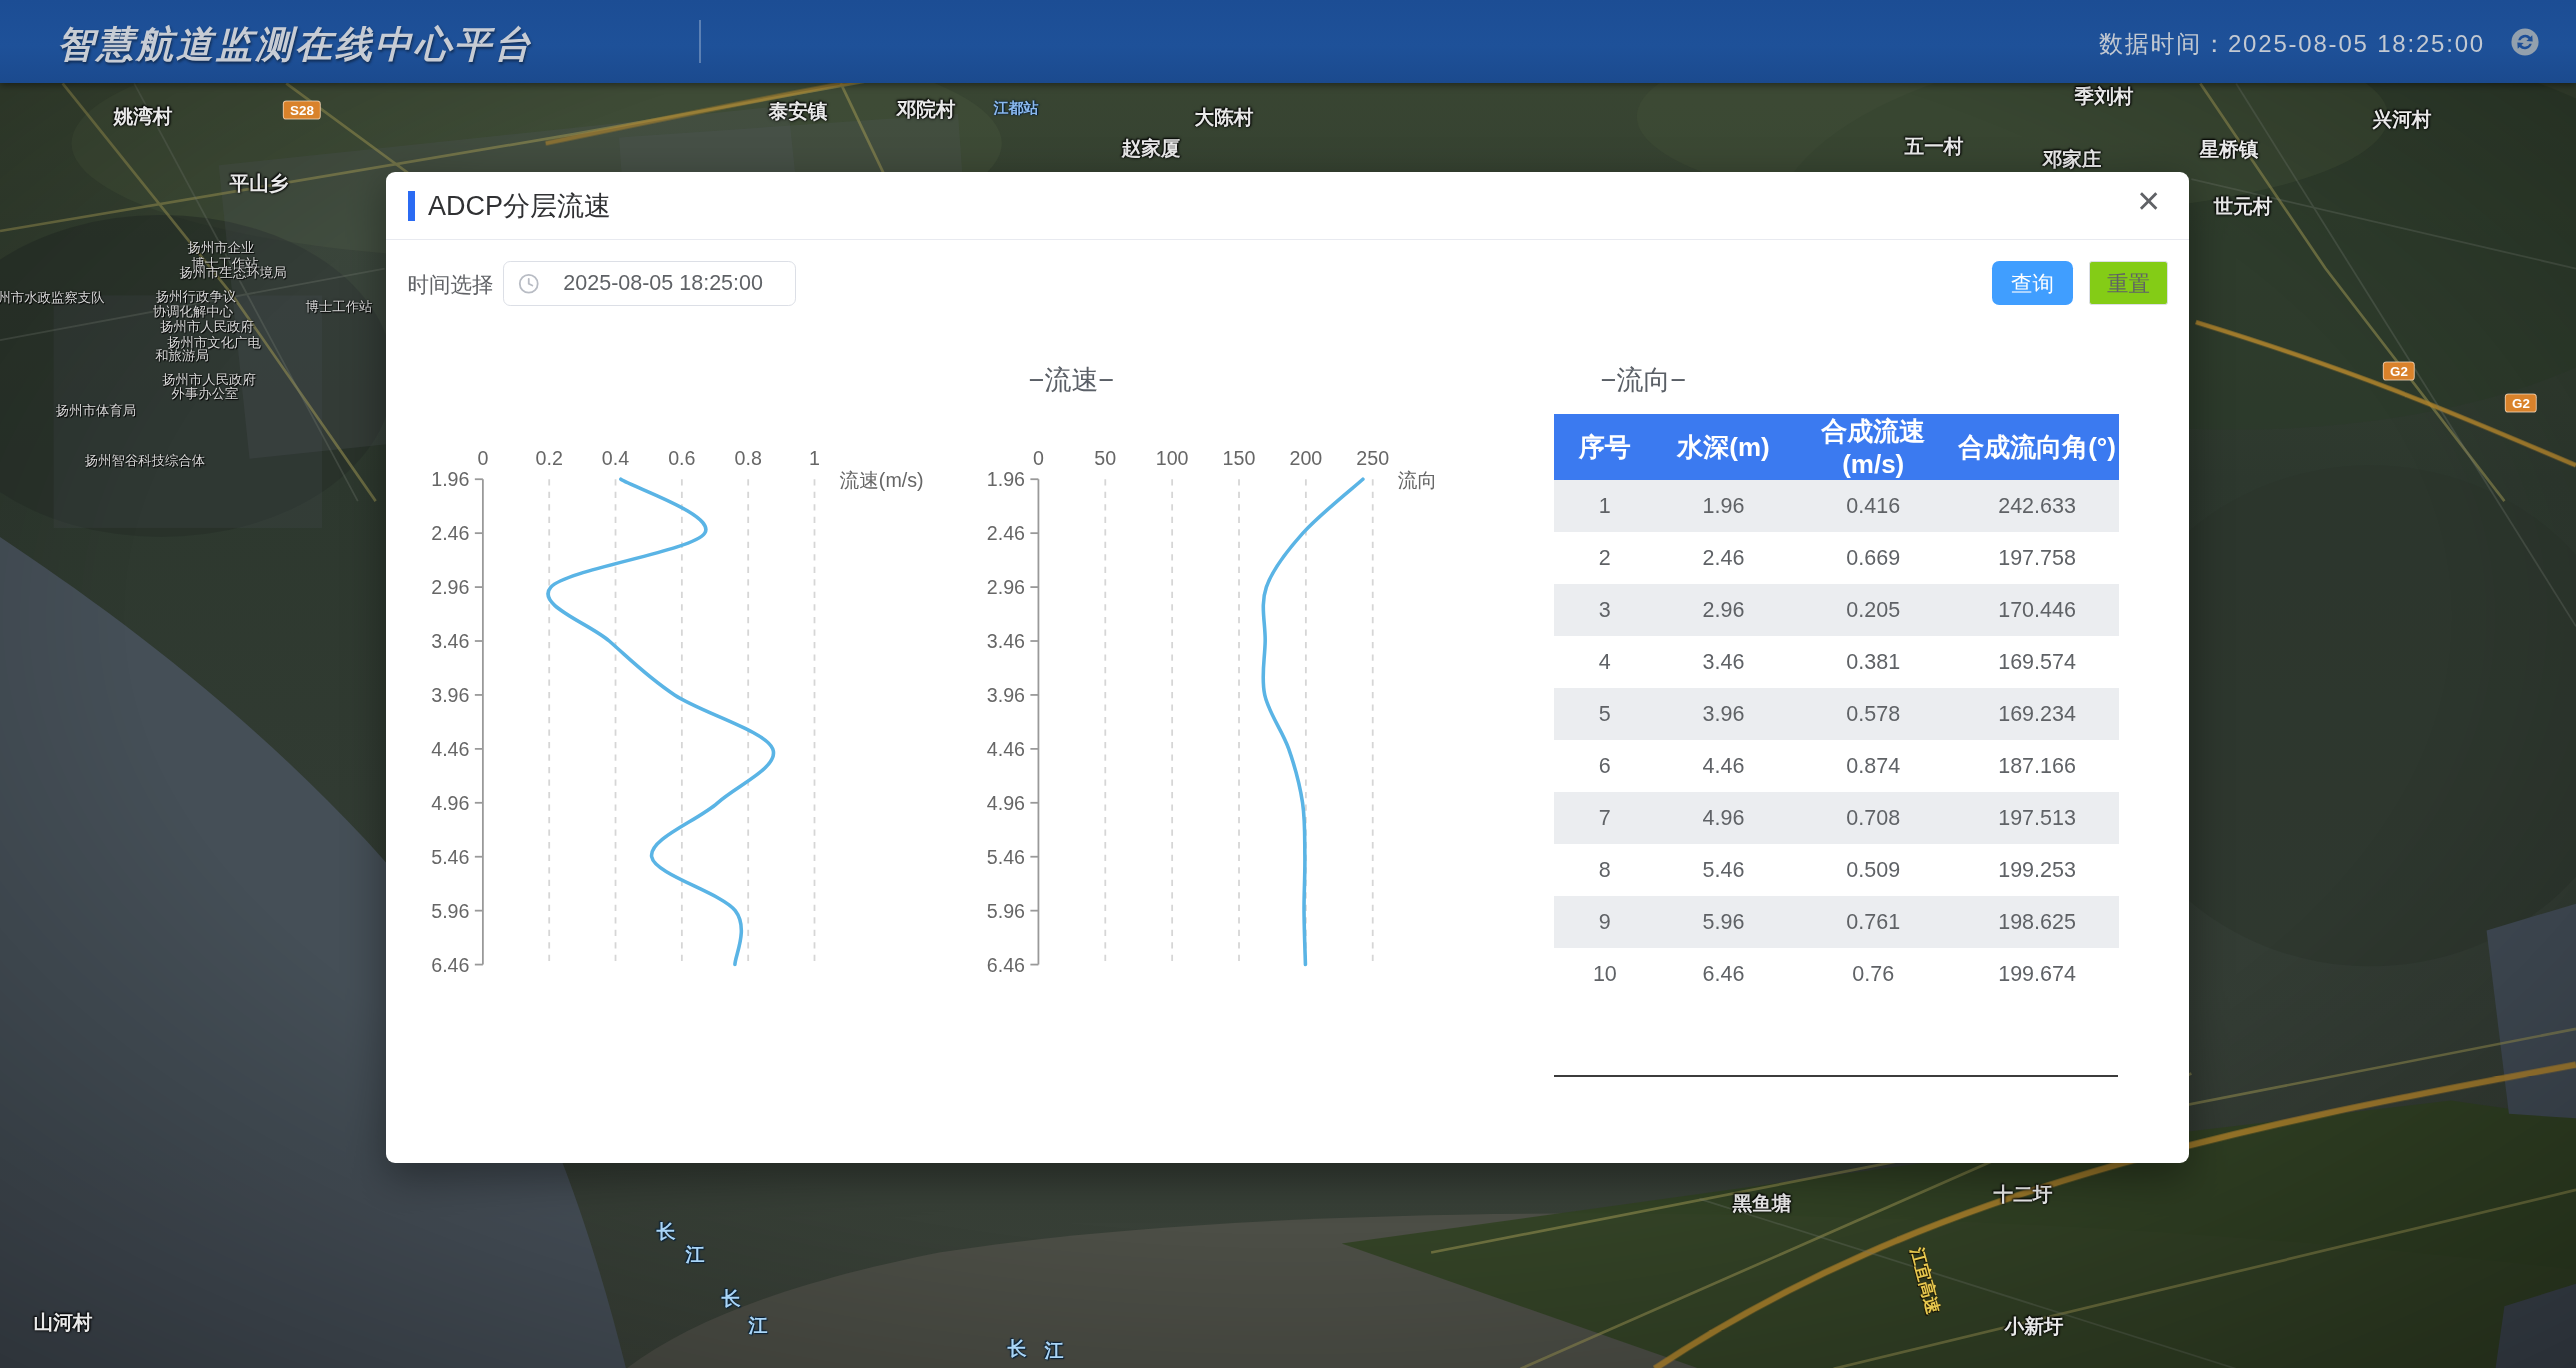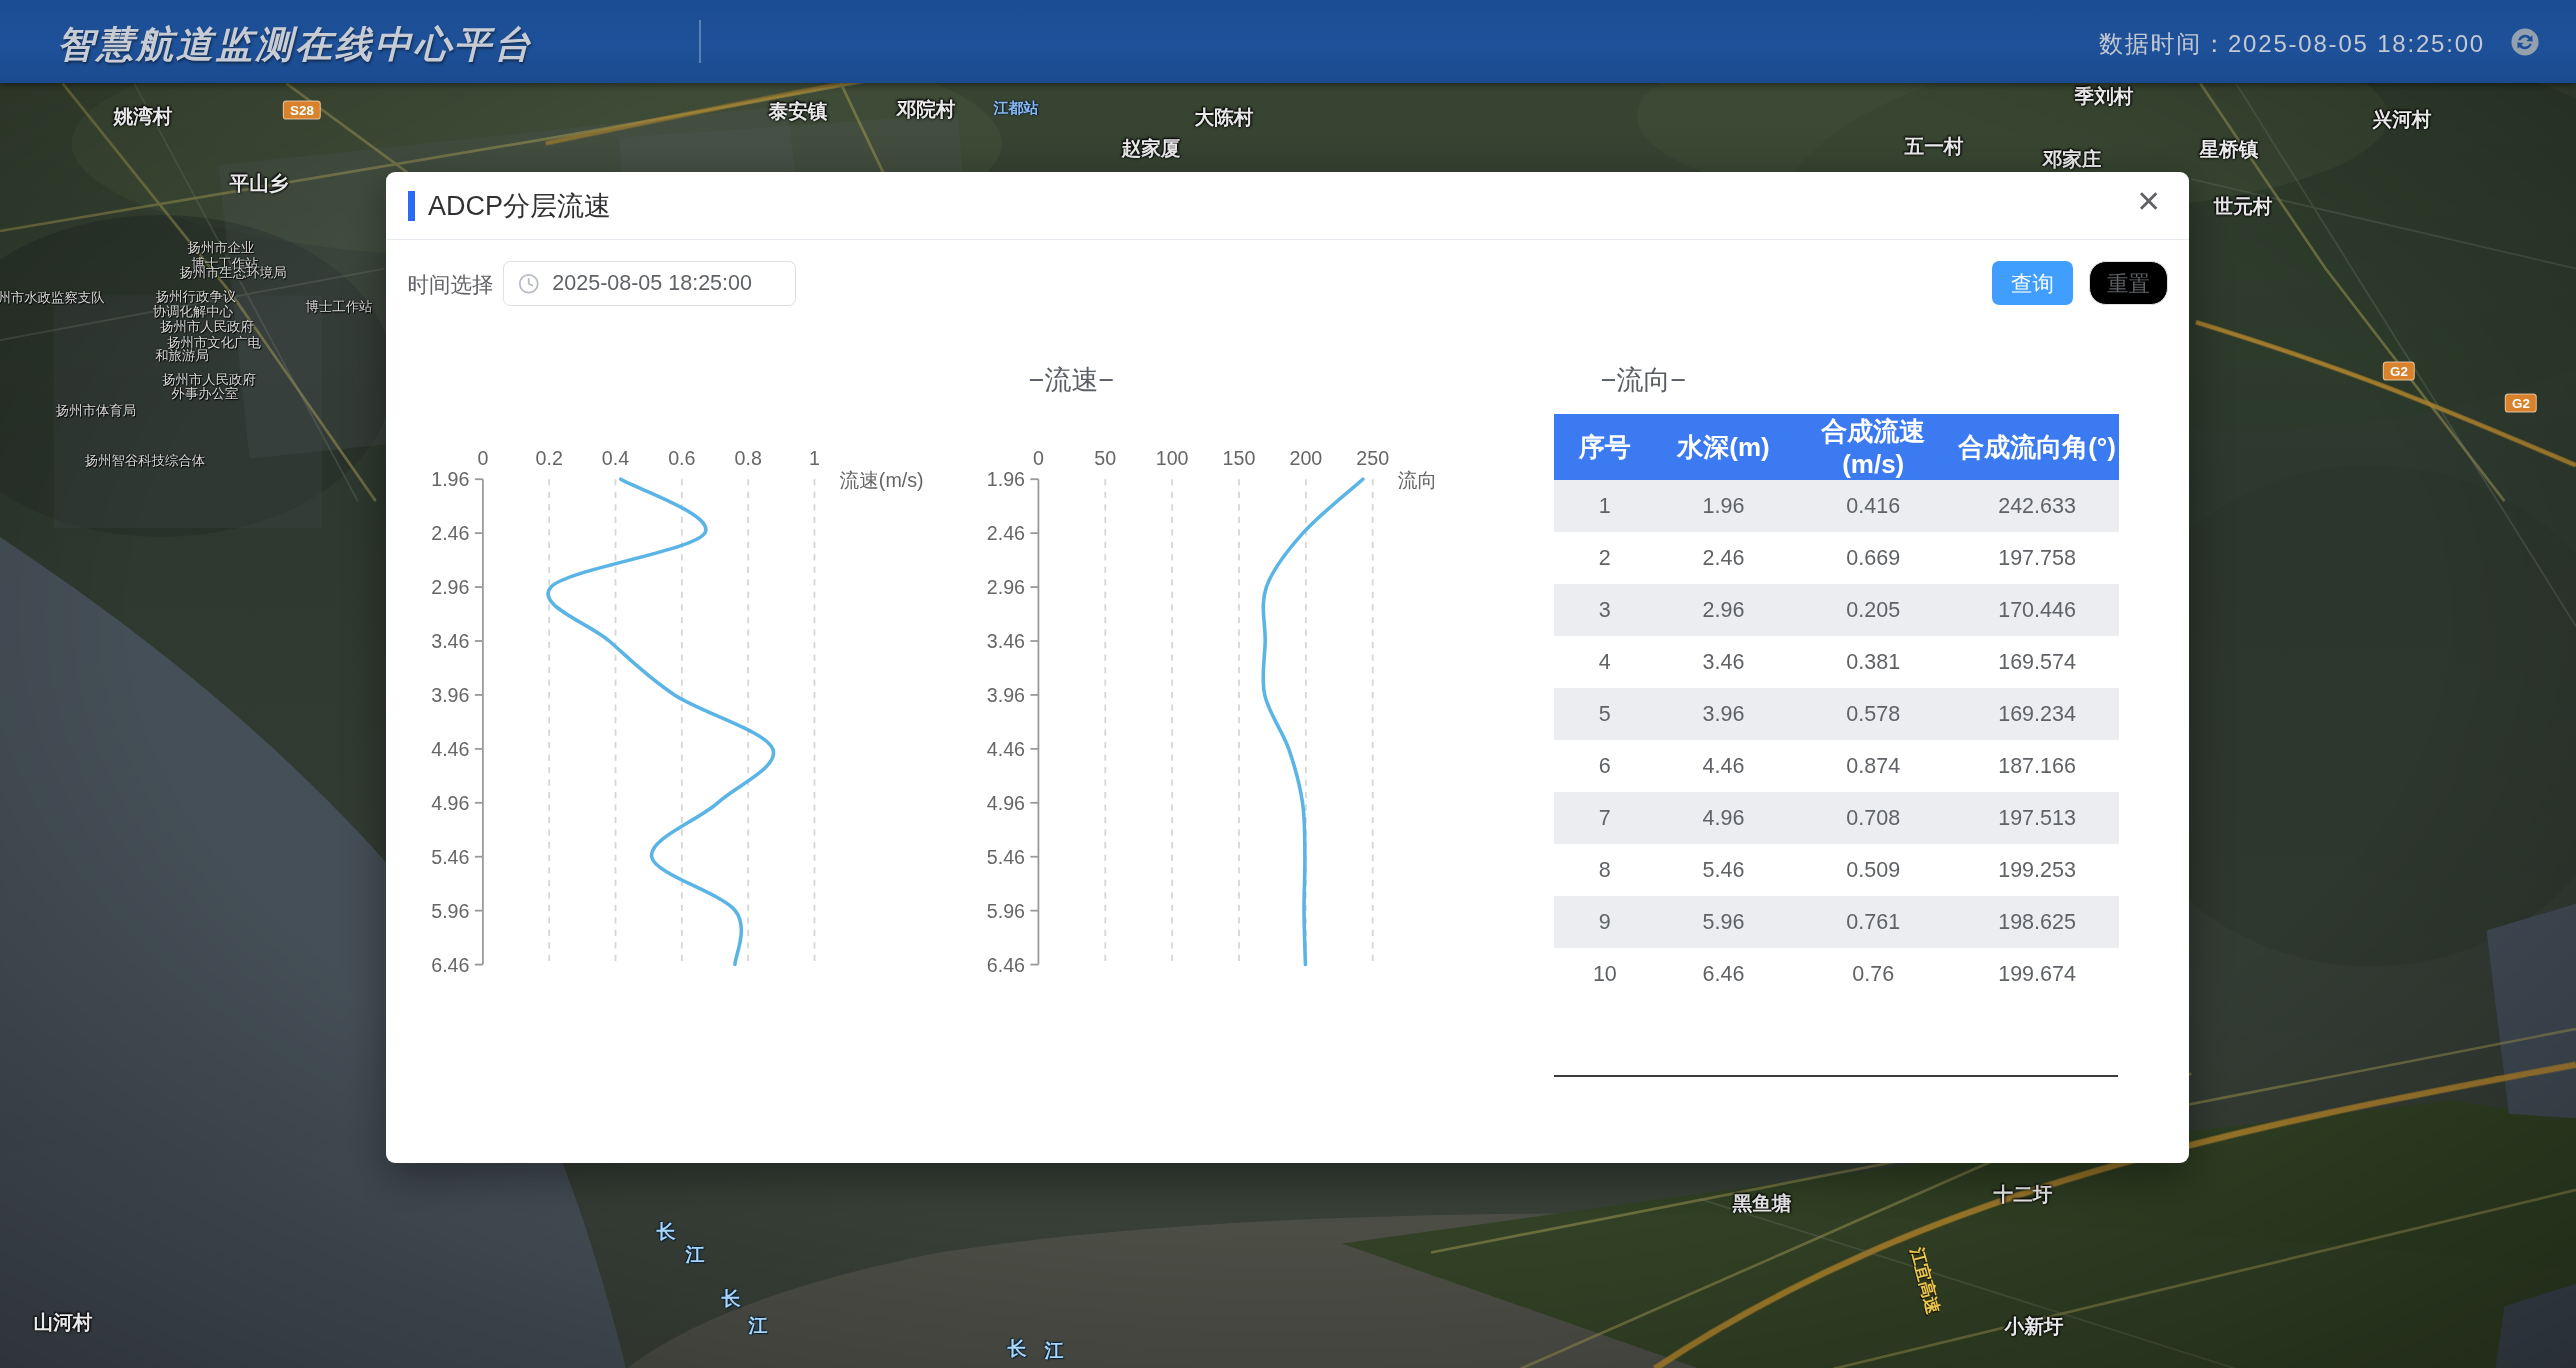--- a/index.html
+++ b/index.html
@@ -26,26 +26,26 @@
 
   #modal{position:absolute;left:386px;top:172px;width:1803px;height:991px;background:#fff;border-radius:9px;
       box-shadow:0 12.5px 43px rgba(0,0,0,.4);}
   #modal-accent{position:absolute;left:21.5px;top:19px;width:7.2px;height:30px;background:#2b6bf3;}
   #modal-title{position:absolute;left:42px;top:16px;font-size:27px;color:#303133;}
   #modal-close{position:absolute;right:29px;top:9px;font-size:39px;font-weight:300;color:#606266;cursor:pointer;line-height:1;}
   #modal-divider{position:absolute;left:0;top:67px;width:100%;height:0.9px;background:#e8eaf0;}
 
   #time-label{position:absolute;left:21.5px;top:98px;font-size:21.5px;color:#606266;}
   #time-input{position:absolute;left:117px;top:89px;width:291px;height:43px;border:1.8px solid #dcdfe6;border-radius:7.2px;
-      background:#fff;display:flex;align-items:center;cursor:text;}
+      background:#fff;display:flex;align-items:center;cursor:text;gap:11px;}
   #time-input .clock{margin-left:14.3px;flex:0 0 auto;}
   #time-input .tval{margin-left:12.5px;font-size:21.5px;color:#5f6266;}
   #btn-query{position:absolute;left:1606px;top:89px;width:81px;height:44px;background:#409eff;border:none;border-radius:7.2px;
       color:#fff;font-size:21.5px;cursor:pointer;font-family:inherit;}
-  #btn-reset{position:absolute;left:1703px;top:89px;width:79px;height:44px;background:#000000;border:1.8px solid #dcdfe6;border-radius:17px;
+  #btn-reset{position:absolute;left:1703px;top:89px;width:79px;height:44px;background:#84cc16;border:1.8px solid #dcdfe6;border-radius:3px;
       color:#5f6266;font-size:21.5px;cursor:pointer;font-family:inherit;}
 
   .chart-title{position:absolute;width:537px;text-align:center;top:190px;font-size:27px;color:#5a5f66;}
   #chart-title-v{left:417px;}
   #chart-title-d{left:980px;width:555px;}
   .chart-svg{position:absolute;top:267px;}
   #chart-velocity{left:25px;}
   #chart-direction{left:580px;}
 
   #data-table{position:absolute;left:1168px;top:242px;width:565px;border-collapse:collapse;table-layout:fixed;}

